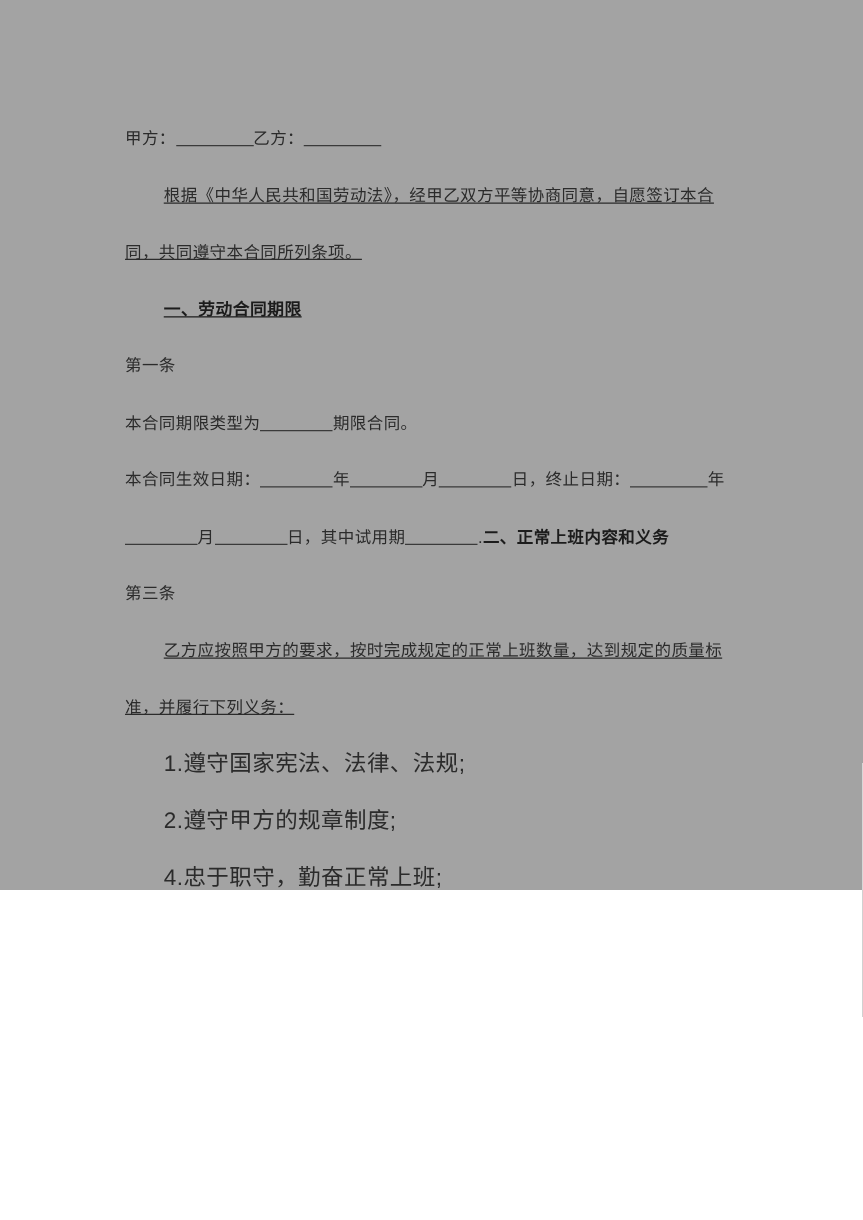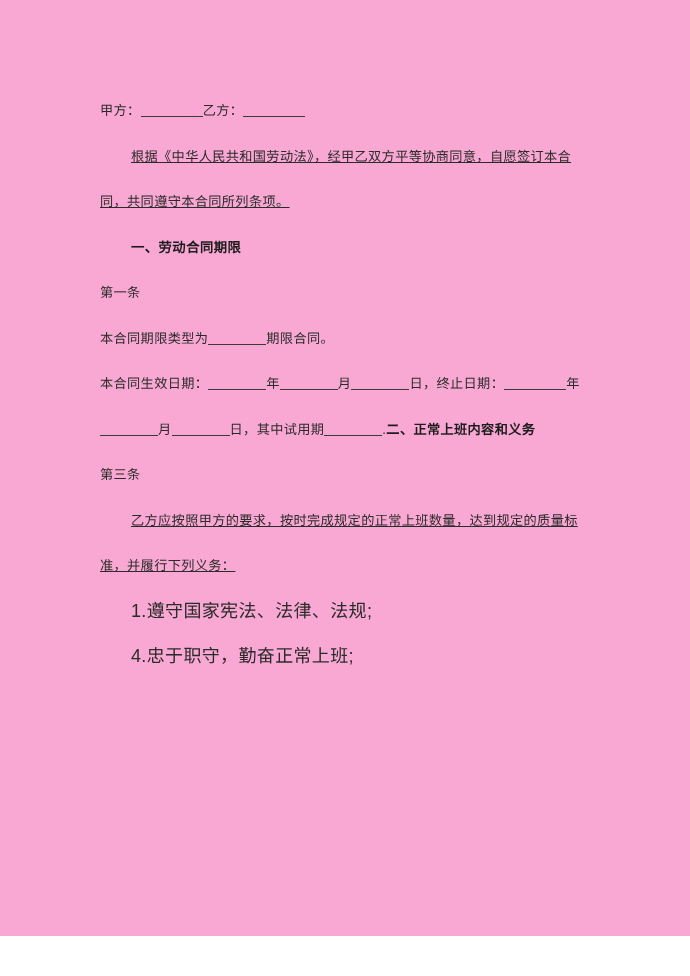--- a/index.html
+++ b/index.html
@@ -8,22 +8,22 @@
     padding: 0;
     background: #ffffff;
   }
   body {
     font-family: "Liberation Sans", "DejaVu Sans", sans-serif;
     color: #222222;
   }
   .page {
     position: relative;
     width: 690px;
-    height: 936px;
-    background: #f9a8d4;
+    height: 712px;
+    background: #a3a3a3;
     box-sizing: border-box;
     overflow: hidden;
   }
   .doc-body {
     position: absolute;
     left: 100px;
     top: 88px;
     width: 487px;
   }
   .line {
@@ -43,20 +43,21 @@
     word-break: break-all;
     text-decoration: underline;
   }
   .heading {
     font-size: 13.4px;
     line-height: 45.5px;
     color: #1c1c1c;
     font-weight: bold;
     text-indent: 31px;
     letter-spacing: 0.4px;
+    text-decoration: underline;
   }
   .clause-label {
     font-size: 13.2px;
     line-height: 45.5px;
     color: #2b2b2b;
     text-indent: 0;
     letter-spacing: 0.35px;
   }
   .listitem {
     font-size: 18px;
@@ -96,16 +97,17 @@
 
     <div class="line"><span>本合同生效日期：</span><span class="blank b-md"></span><span>年</span><span class="blank b-md"></span><span>月</span><span class="blank b-md"></span><span>日</span><span>，终止日期：</span><span class="blank b-lg"></span><span>年</span><span class="blank b-md"></span><span>月</span><span class="blank b-md"></span><span>日</span><span>，其中试用期</span><span class="blank b-md"></span><span>.</span><span class="inline-bold">二、正常上班内容和义务</span></div>
 
 
 
     <div class="clause-label">第三条</div>
 
     <div class="para">乙方应按照甲方的要求，按时完成规定的正常上班数量，达到规定的质量标准，并履行下列义务：</div>
 
     <div class="listitem">1.遵守国家宪法、法律、法规;</div>
+    <div class="listitem">2.遵守甲方的规章制度;</div>
     <div class="listitem">4.忠于职守，勤奋正常上班;</div>
 
   </div>
 </div>
 
 </body></html>

